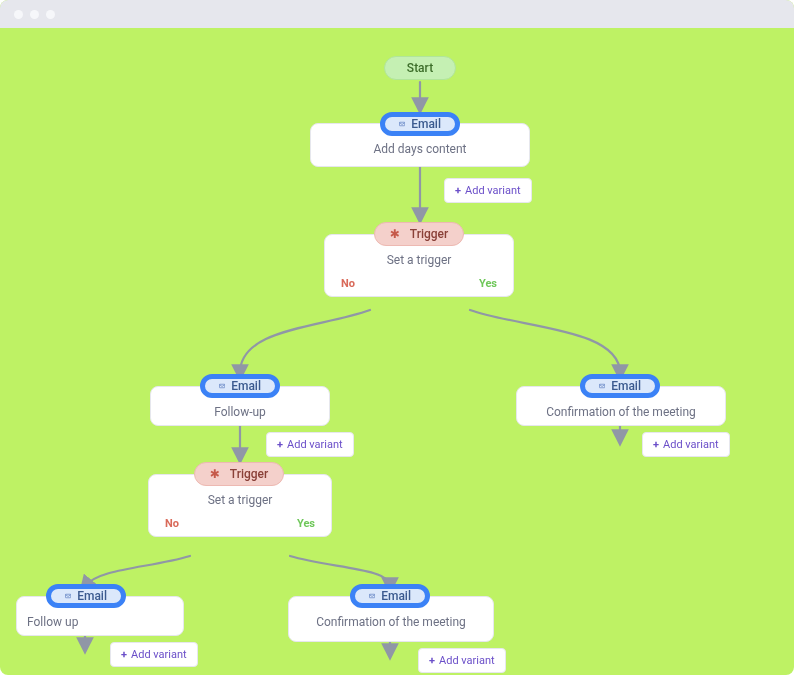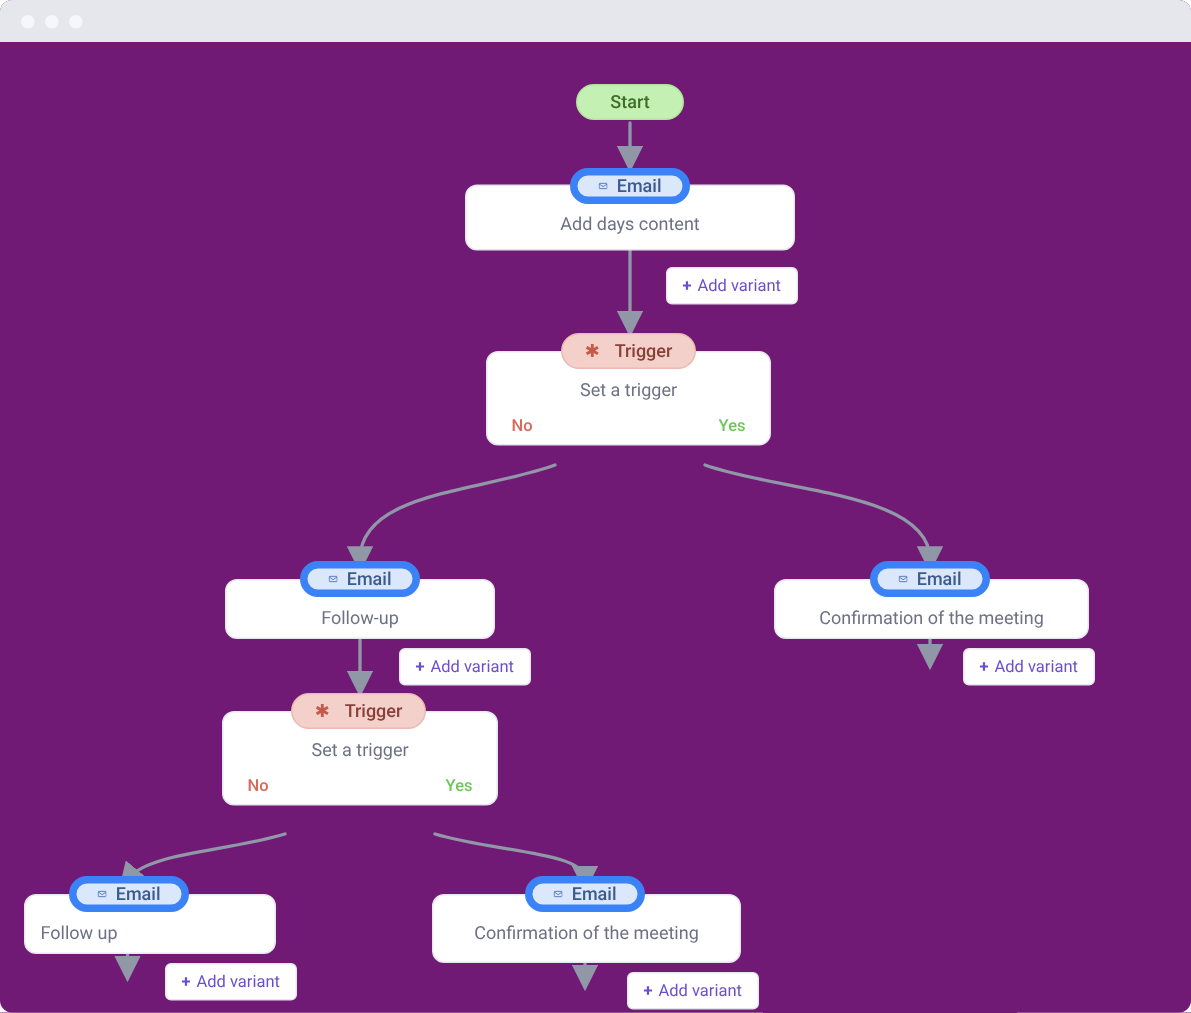--- a/index.html
+++ b/index.html
@@ -6,21 +6,21 @@
 body {
   font-family: -apple-system, BlinkMacSystemFont, "Segoe UI", Roboto, sans-serif;
   background: #fff;
   width: 794px;
   height: 675px;
   overflow: hidden;
 }
 .window {
   width: 100%;
   height: 100%;
-  background: #701a75;
+  background: #bef264;
   border-radius: 8px;
   position: relative;
 }
 .titlebar {
   height: 28px;
   background: #e6e7ed;
   border-radius: 8px 8px 0 0;
   display: flex;
   align-items: center;
   padding-left: 14px;
@@ -99,22 +99,22 @@
   font-weight: 600;
   color: #2f3140;
 }
 .branch-labels {
   display: flex;
   justify-content: space-between;
   padding: 0 16px 6px;
   font-size: 11px;
   font-weight: 500;
 }
-.no { color: #d96a5a; }
-.yes { color: #6fc75a; }
+.no { color: #d96a5a; font-weight: bold; }
+.yes { color: #6fc75a; font-weight: bold; }
 .add-variant {
   position: absolute;
   background: #fff;
   border: 1px solid #e6e7ed;
   border-radius: 4px;
   font-size: 11px;
   color: #6b4fc9;
   padding: 5px 10px;
   display: flex;
   align-items: center;

